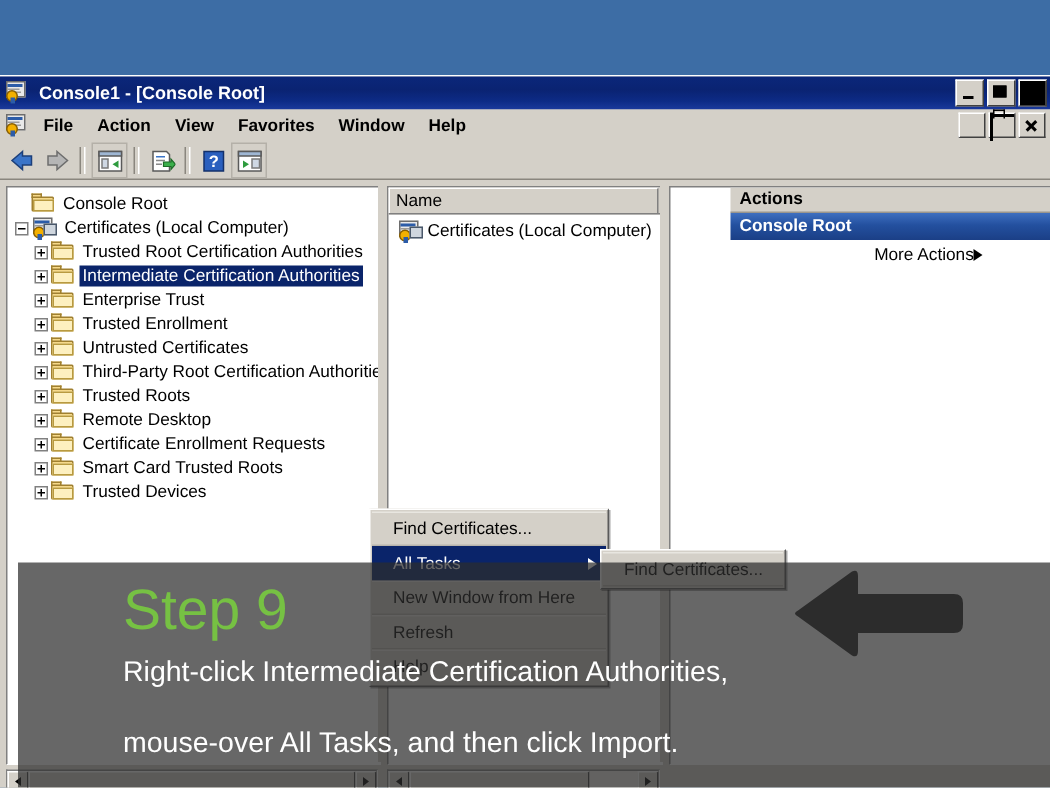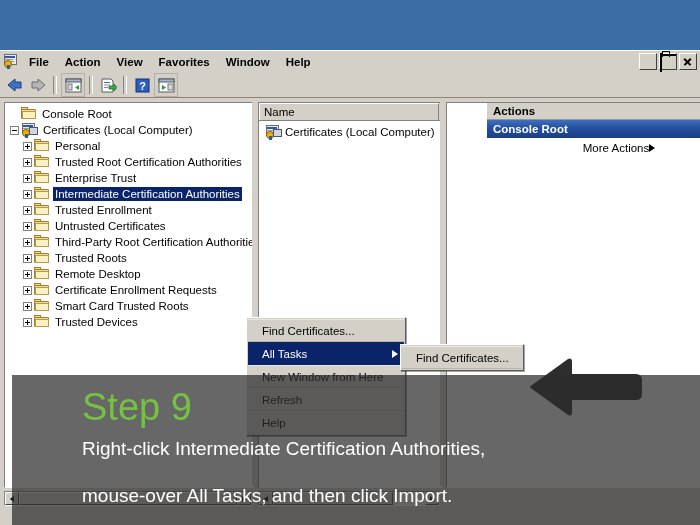--- a/index.html
+++ b/index.html
@@ -169,20 +169,40 @@
     font-size:19px;color:#ffffff;margin:8px 0 0 70px;line-height:27px;
   }
 </style>
 </head>
 <body>
 
 <div id="desktop"></div>
 
 <div id="mmc-window">
 
+  <div class="titlebar">
+    <span class="tb-icon">
+      <span class="cicon" style="margin:0;">
+        <span class="sheet"></span><span class="bar"></span><span class="bar2"></span><span class="bar3"></span>
+        <span class="seal"></span><span class="ribbon"></span>
+      </span>
+    </span>
+    <span class="tb-title">Console1 - [Console Root]</span>
+    <span class="tb-buttons">
+      <span class="tb-btn">
+          <i class="gl-min"></i>
+        </span>
+      <span class="tb-btn">
+          <i class="gl-max"></i>
+        </span>
+      <span class="tb-btn">
+          <i class="gl-close"></i>
+        </span>
+    </span>
+  </div>
 
   <div class="menubar">
     <span class="mb-icon">
       <span class="cicon" style="margin:0;">
         <span class="sheet"></span><span class="bar"></span><span class="bar2"></span><span class="bar3"></span>
         <span class="seal"></span><span class="ribbon"></span>
       </span>
     </span>
     <span class="mi">File</span>
     <span class="mi">Action</span>
@@ -278,57 +298,45 @@
         <div class="trow">
           <span class="tindent"></span>
           <span class="texp">
               <span class="box plus"></span>
             </span>
           <span class="folder">
               <span class="tab"></span>
               <span class="back"></span>
               <span class="front"></span>
             </span>
-          <span class="tlabel">Personal</span>
-        </div>
-        <div class="trow">
-          <span class="tindent"></span>
-          <span class="texp">
-              <span class="box plus"></span>
-            </span>
-          <span class="folder">
-              <span class="tab"></span>
-              <span class="back"></span>
-              <span class="front"></span>
-            </span>
           <span class="tlabel">Trusted Root Certification Authorities</span>
         </div>
         <div class="trow">
           <span class="tindent"></span>
           <span class="texp">
               <span class="box plus"></span>
             </span>
           <span class="folder">
               <span class="tab"></span>
               <span class="back"></span>
               <span class="front"></span>
             </span>
+          <span class="tlabel sel">Intermediate Certification Authorities</span>
+        </div>
+        <div class="trow">
+          <span class="tindent"></span>
+          <span class="texp">
+              <span class="box plus"></span>
+            </span>
+          <span class="folder">
+              <span class="tab"></span>
+              <span class="back"></span>
+              <span class="front"></span>
+            </span>
           <span class="tlabel">Enterprise Trust</span>
-        </div>
-        <div class="trow">
-          <span class="tindent"></span>
-          <span class="texp">
-              <span class="box plus"></span>
-            </span>
-          <span class="folder">
-              <span class="tab"></span>
-              <span class="back"></span>
-              <span class="front"></span>
-            </span>
-          <span class="tlabel sel">Intermediate Certification Authorities</span>
         </div>
         <div class="trow">
           <span class="tindent"></span>
           <span class="texp">
               <span class="box plus"></span>
             </span>
           <span class="folder">
               <span class="tab"></span>
               <span class="back"></span>
               <span class="front"></span>

